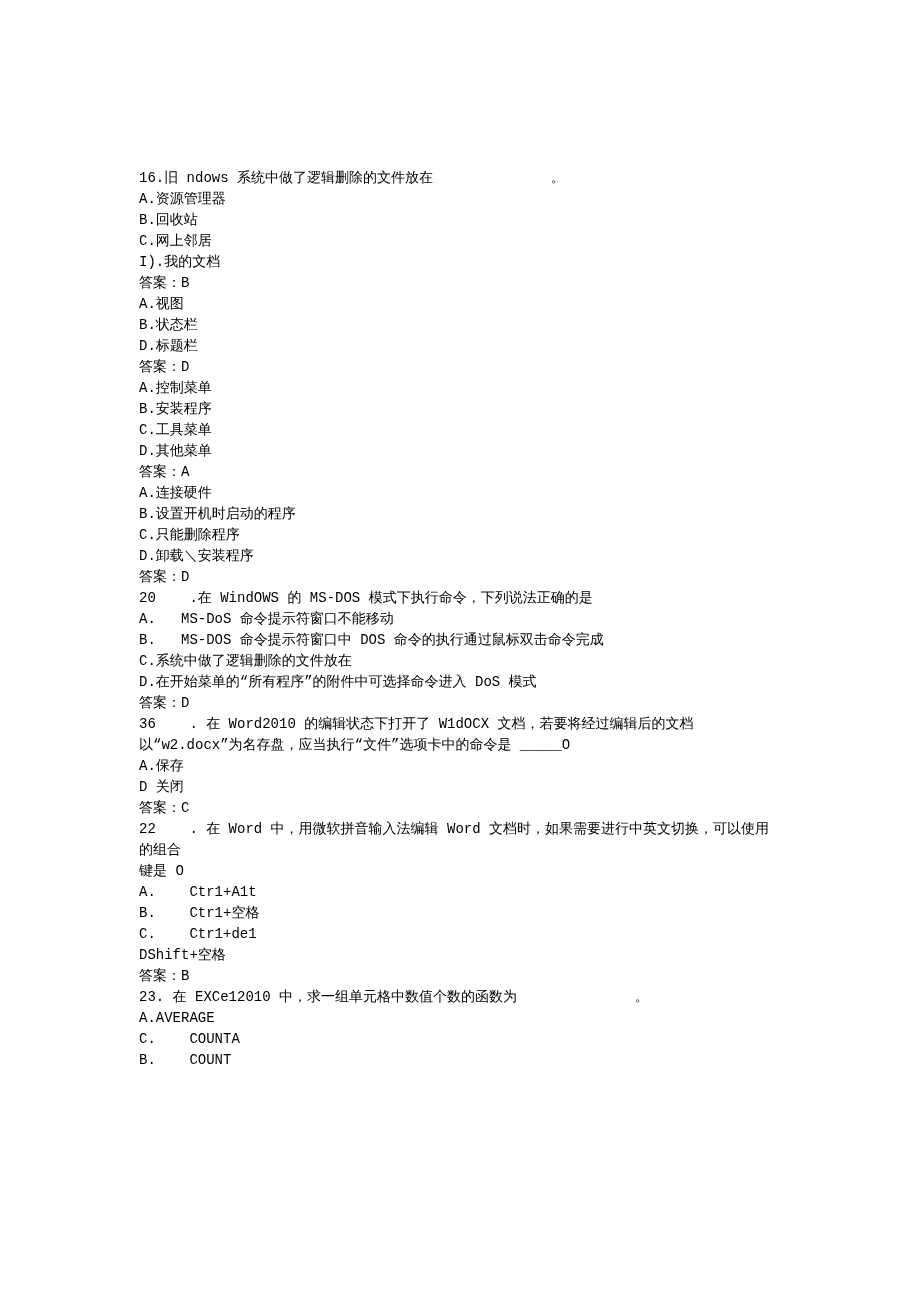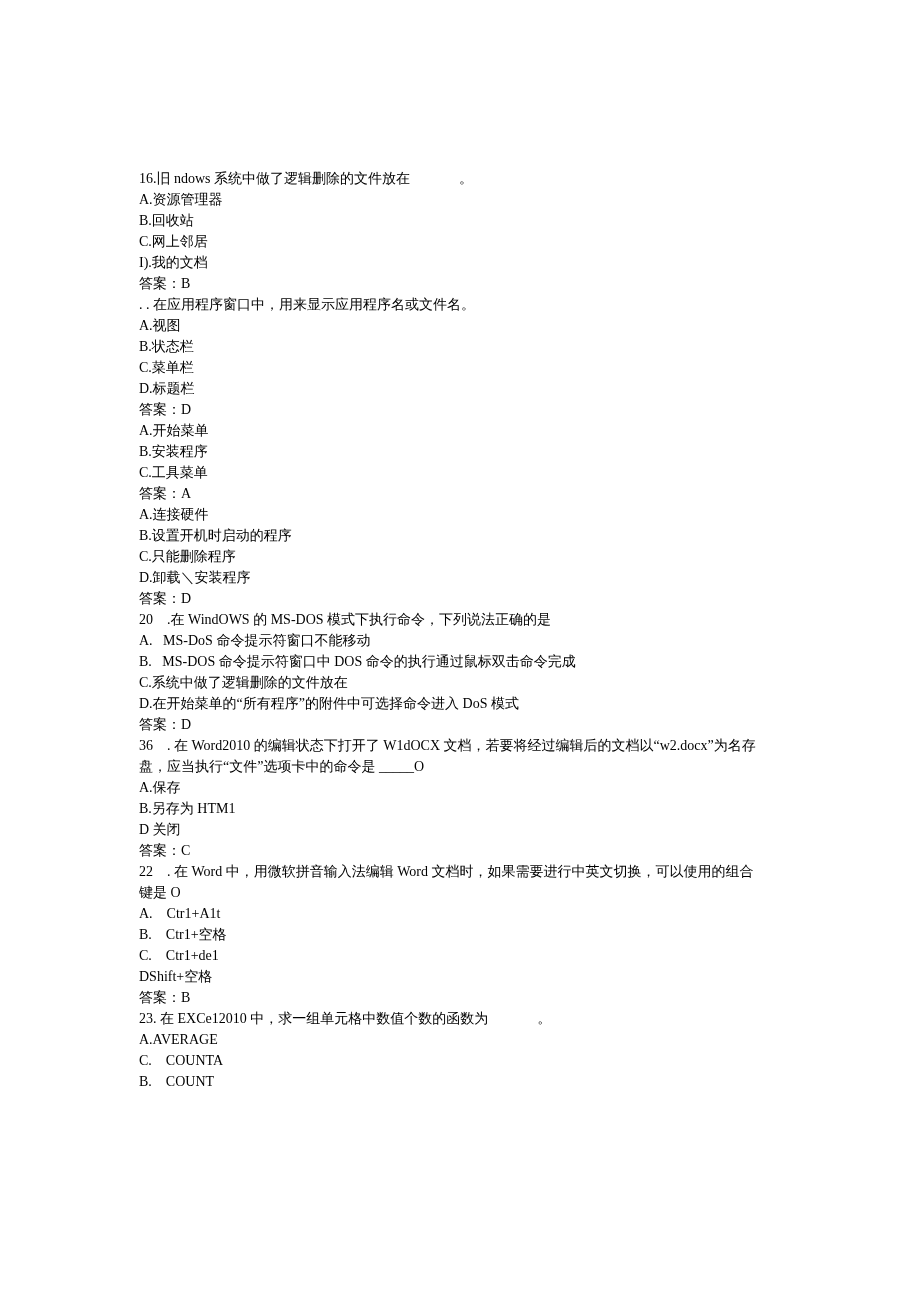--- a/index.html
+++ b/index.html
@@ -3,63 +3,61 @@
 <meta charset="utf-8">
 <style>
   html, body {
     margin: 0;
     padding: 0;
     background: #ffffff;
     width: 920px;
   }
   .page {
     padding: 168px 139px 100px 139px;
-    font-family: Liberation Serif, serif;
+    font-family: Liberation Mono, monospace;
     font-size: 14px;
     line-height: 21px;
     color: #000000;
   }
   .line {
     white-space: pre-wrap;
   }
 </style>
 </head>
 <body>
 
 <div class="page">
   <div class="line">16.旧 ndows 系统中做了逻辑删除的文件放在              。</div>
   <div class="line">A.资源管理器</div>
   <div class="line">B.回收站</div>
   <div class="line">C.网上邻居</div>
   <div class="line">I).我的文档</div>
   <div class="line">答案：B</div>
-  <div class="line">. . 在应用程序窗口中，用来显示应用程序名或文件名。</div>
   <div class="line">A.视图</div>
   <div class="line">B.状态栏</div>
-  <div class="line">C.菜单栏</div>
   <div class="line">D.标题栏</div>
   <div class="line">答案：D</div>
-  <div class="line">A.开始菜单</div>
+  <div class="line">A.控制菜单</div>
   <div class="line">B.安装程序</div>
   <div class="line">C.工具菜单</div>
+  <div class="line">D.其他菜单</div>
   <div class="line">答案：A</div>
   <div class="line">A.连接硬件</div>
   <div class="line">B.设置开机时启动的程序</div>
   <div class="line">C.只能删除程序</div>
   <div class="line">D.卸载＼安装程序</div>
   <div class="line">答案：D</div>
   <div class="line">20    .在 WindOWS 的 MS-DOS 模式下执行命令，下列说法正确的是</div>
   <div class="line">A.   MS-DoS 命令提示符窗口不能移动</div>
   <div class="line">B.   MS-DOS 命令提示符窗口中 DOS 命令的执行通过鼠标双击命令完成</div>
   <div class="line">C.系统中做了逻辑删除的文件放在</div>
   <div class="line">D.在开始菜单的“所有程序”的附件中可选择命令进入 DoS 模式</div>
   <div class="line">答案：D</div>
   <div class="line">36    . 在 Word2010 的编辑状态下打开了 W1dOCX 文档，若要将经过编辑后的文档以“w2.docx”为名存盘，应当执行“文件”选项卡中的命令是 _____O</div>
   <div class="line">A.保存</div>
-  <div class="line">B.另存为 HTM1</div>
   <div class="line">D 关闭</div>
   <div class="line">答案：C</div>
   <div class="line">22    . 在 Word 中，用微软拼音输入法编辑 Word 文档时，如果需要进行中英文切换，可以使用的组合</div>
   <div class="line">键是 O</div>
   <div class="line">A.    Ctr1+A1t</div>
   <div class="line">B.    Ctr1+空格</div>
   <div class="line">C.    Ctr1+de1</div>
   <div class="line">DShift+空格</div>
   <div class="line">答案：B</div>
   <div class="line">23. 在 EXCe12010 中，求一组单元格中数值个数的函数为              。</div>

